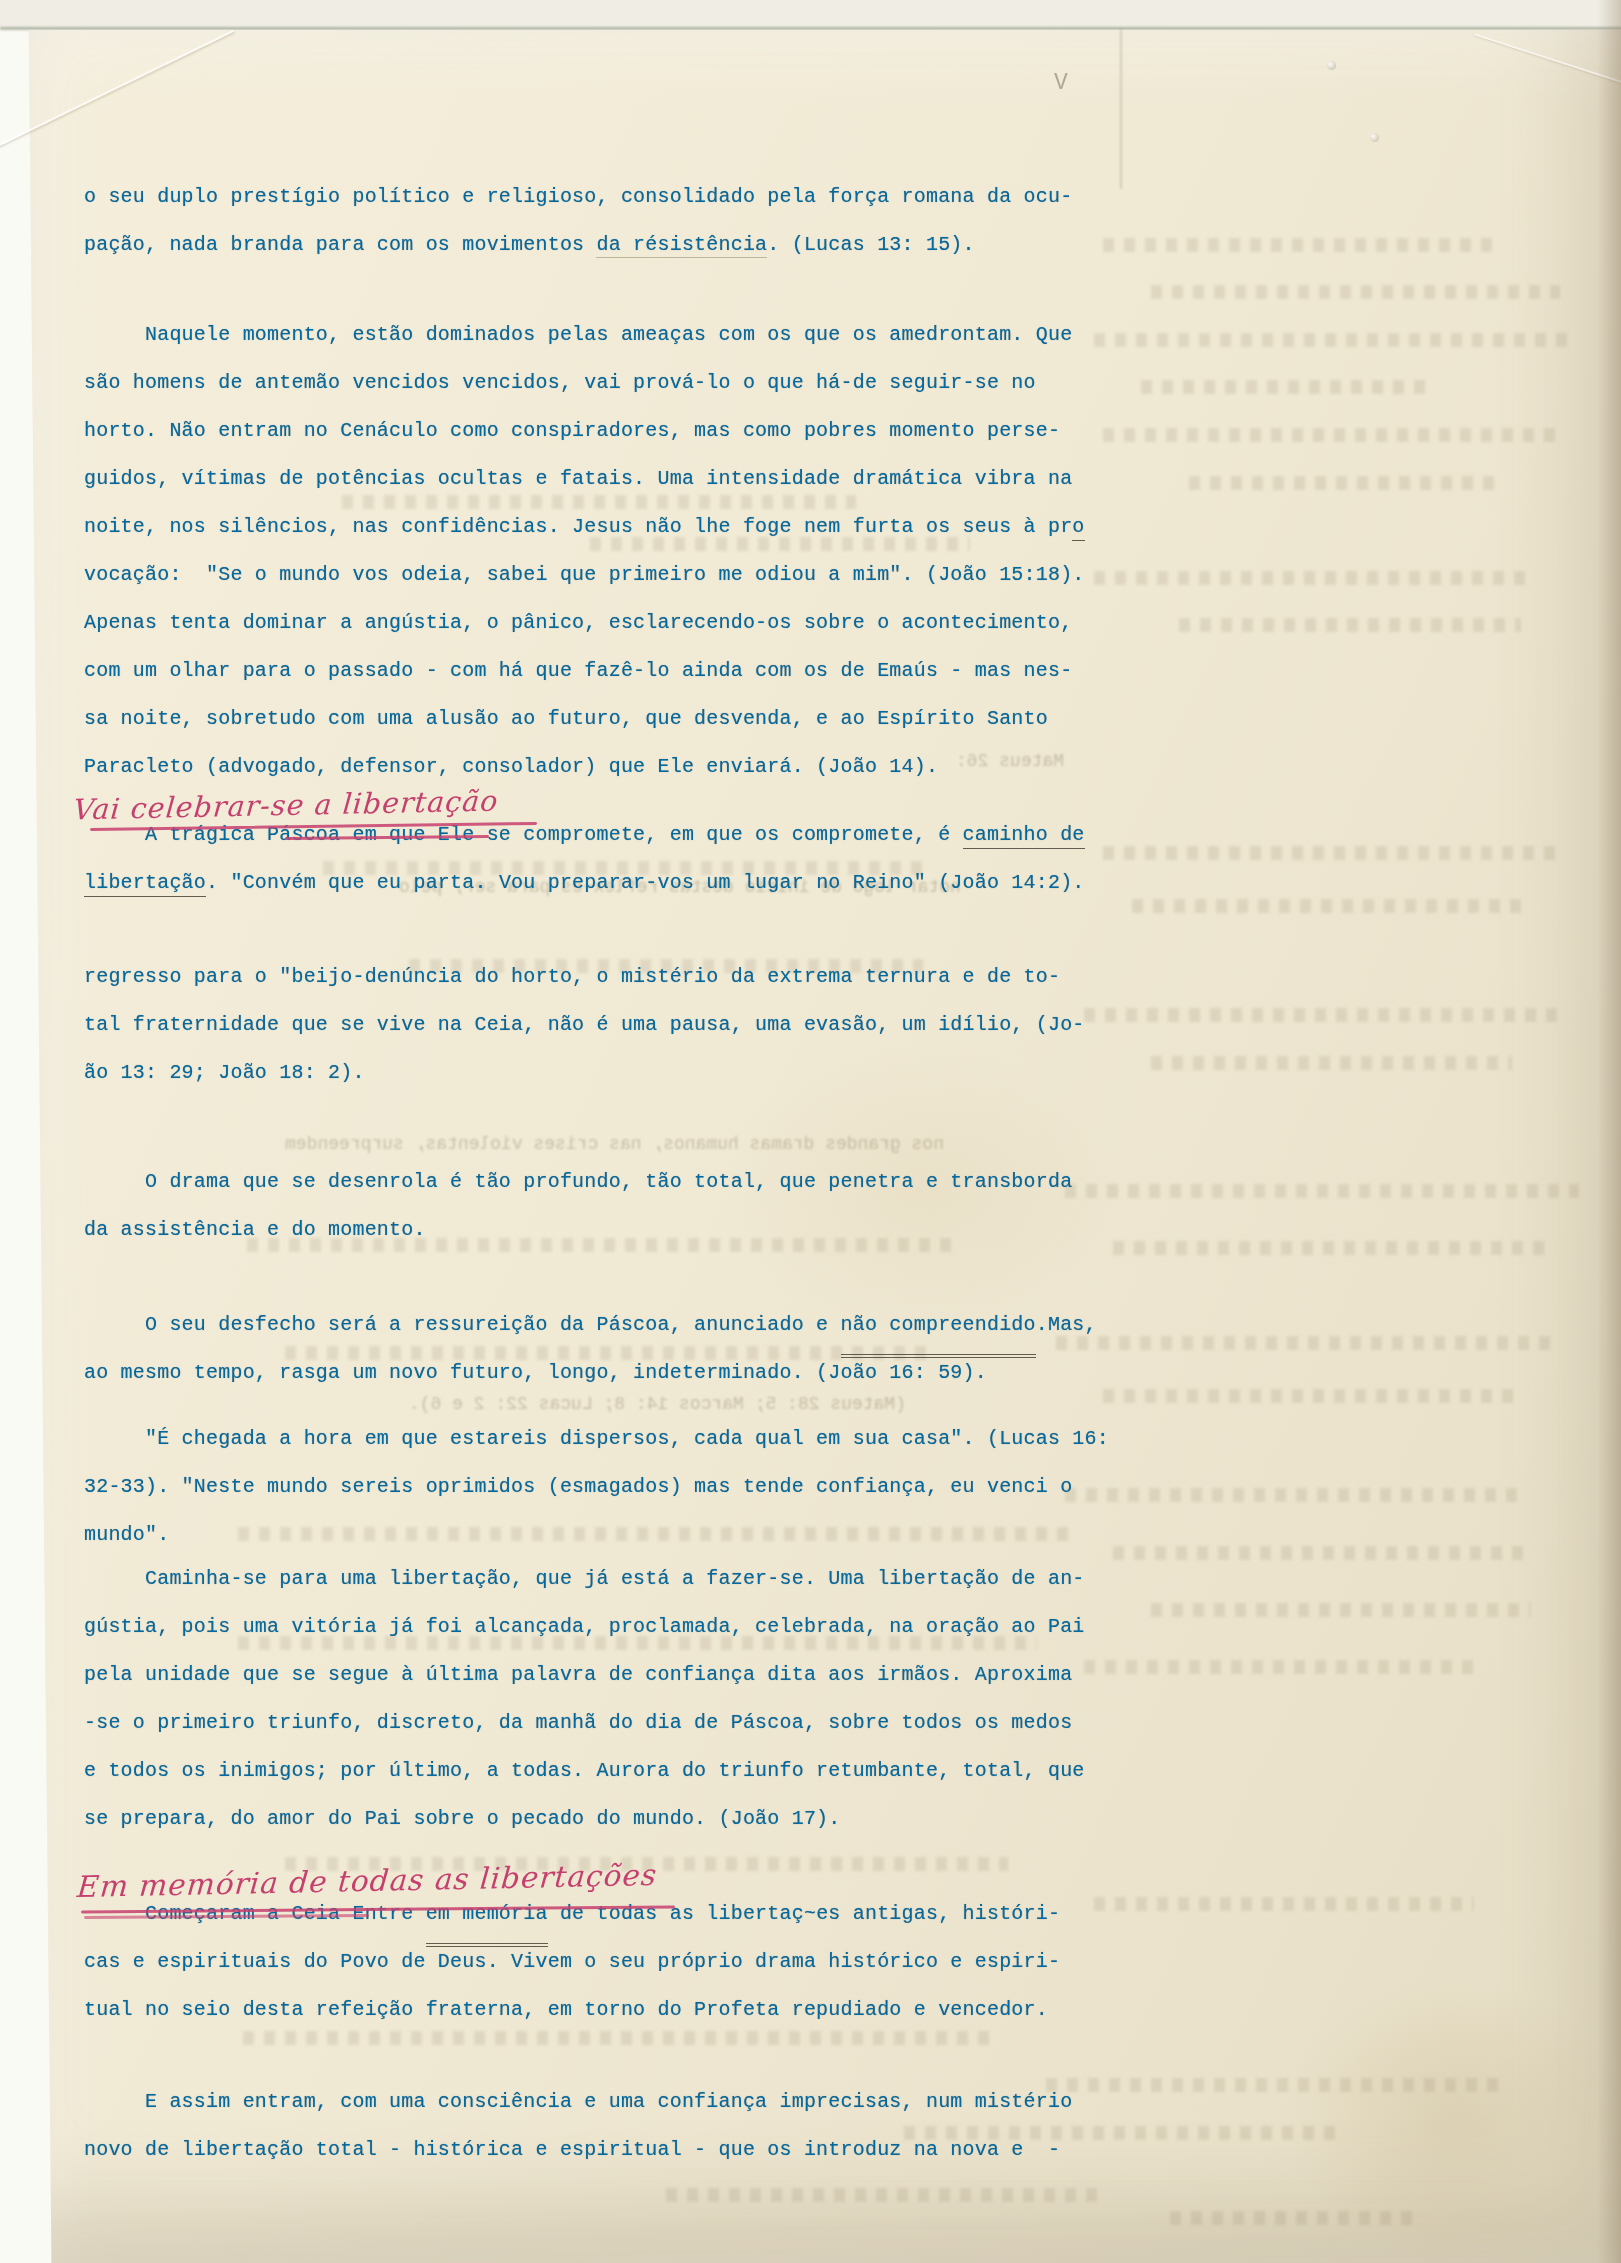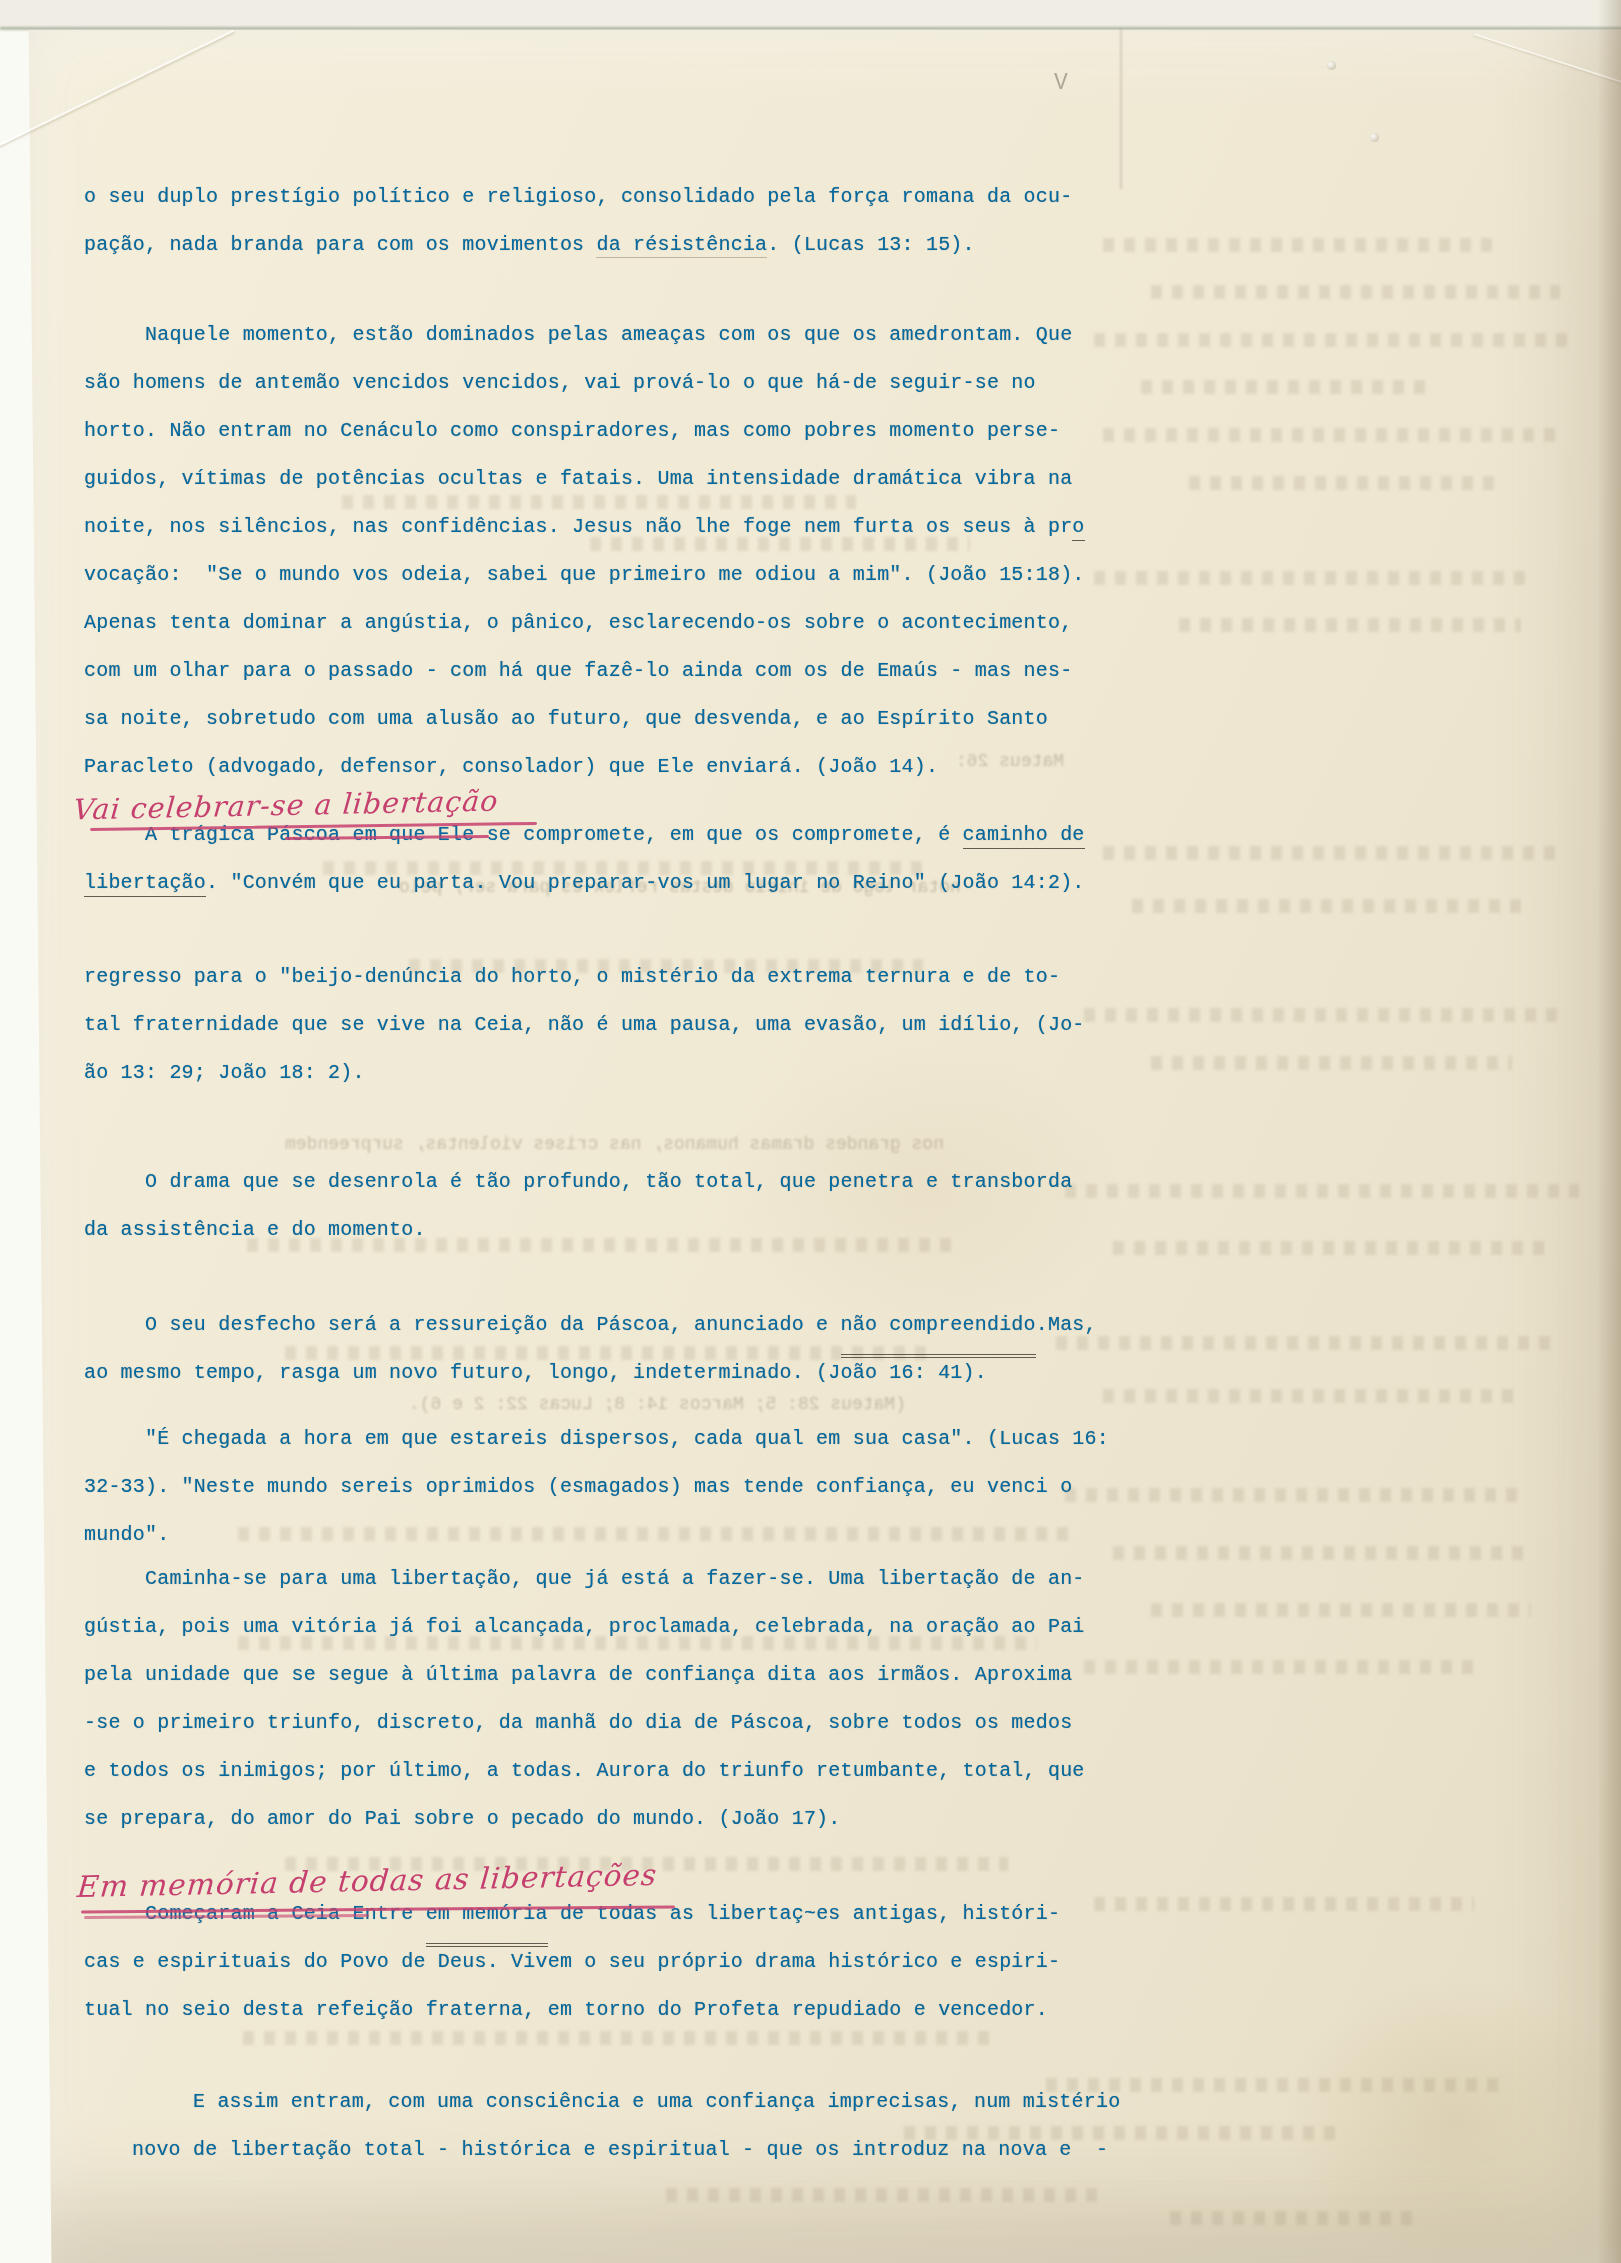--- a/index.html
+++ b/index.html
@@ -131,41 +131,41 @@
         <div class="ln"><span>regresso para o "beijo-denúncia do horto, o mistério da extrema ternura e de to-</span></div>
         <div class="ln"><span>tal fraternidade que se vive na Ceia, não é uma pausa, uma evasão, um idílio, (Jo-</span></div>
         <div class="ln"><span>ão 13: 29; João 18: 2).</span></div>
       </div>
       <div class="para" style="top: 1158px;">
         <div class="ln"><span>     O drama que se desenrola é tão profundo, tão total, que penetra e transborda</span></div>
         <div class="ln"><span>da assistência e do momento.</span></div>
       </div>
       <div class="para" style="top: 1301px;">
         <div class="ln"><span>     O seu desfecho será a ressureição da Páscoa, anunciado e </span><span class="uu">não compreendido</span><span>.Mas,</span></div>
-        <div class="ln"><span>ao mesmo tempo, rasga um novo futuro, longo, indeterminado. (João 16: 41).</span></div>
+        <div class="ln"><span>ao mesmo tempo, rasga um novo futuro, longo, indeterminado. (João 16: 59).</span></div>
       </div>
       <div class="para" style="top: 1415px;">
         <div class="ln"><span>     "É chegada a hora em que estareis dispersos, cada qual em sua casa". (Lucas 16:</span></div>
         <div class="ln"><span>32-33). "Neste mundo sereis oprimidos (esmagados) mas tende confiança, eu venci o</span></div>
         <div class="ln"><span>mundo".</span></div>
       </div>
       <div class="para" style="top: 1555px;">
         <div class="ln"><span>     Caminha-se para uma libertação, que já está a fazer-se. Uma libertação de an-</span></div>
         <div class="ln"><span>gústia, pois uma vitória já foi alcançada, proclamada, celebrada, na oração ao Pai</span></div>
         <div class="ln"><span>pela unidade que se segue à última palavra de confiança dita aos irmãos. Aproxima</span></div>
         <div class="ln"><span>-se o primeiro triunfo, discreto, da manhã do dia de Páscoa, sobre todos os medos</span></div>
         <div class="ln"><span>e todos os inimigos; por último, a todas. Aurora do triunfo retumbante, total, que</span></div>
         <div class="ln"><span>se prepara, do amor do Pai sobre o pecado do mundo. (João 17).</span></div>
       </div>
       <div class="para" style="top: 1890px;">
         <div class="ln"><span>     Começaram a Ceia Entre </span><span class="uu">em memória</span><span> de todas as libertaç~es antigas, históri-</span></div>
         <div class="ln"><span>cas e espirituais do Povo de Deus. Vivem o seu próprio drama histórico e espiri-</span></div>
         <div class="ln"><span>tual no seio desta refeição fraterna, em torno do Profeta repudiado e vencedor.</span></div>
       </div>
-      <div class="para" style="top: 2078px; margin-left: 48px;">
+      <div class="para" style="top: 2078px;">
         <div class="ln"><span>     E assim entram, com uma consciência e uma confiança imprecisas, num mistério</span></div>
         <div class="ln"><span>novo de libertação total - histórica e espiritual - que os introduz na nova e  -</span></div>
       </div>
     </div>
 
   <div class="hw" id="hw1">Vai celebrar-se a libertação</div>
   <div class="hw-line" style="left:90px;top:825px;width:447px;transform:rotate(-.8deg);"></div>
   <div class="hw-line" style="left:285px;top:836px;width:204px;transform:rotate(-.6deg);"></div>
   <div class="hw" id="hw2">Em memória de todas as libertações</div>
   <div class="hw-line" style="left:81px;top:1908px;width:594px;transform:rotate(-.5deg);"></div>

